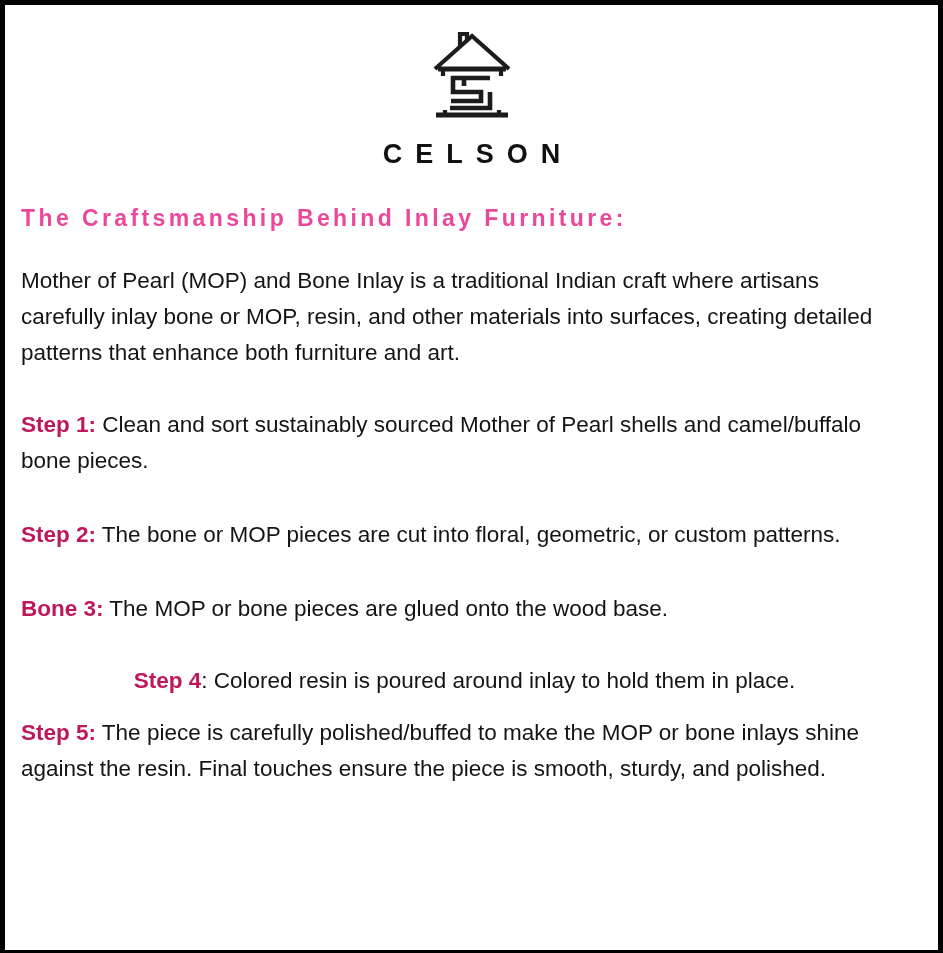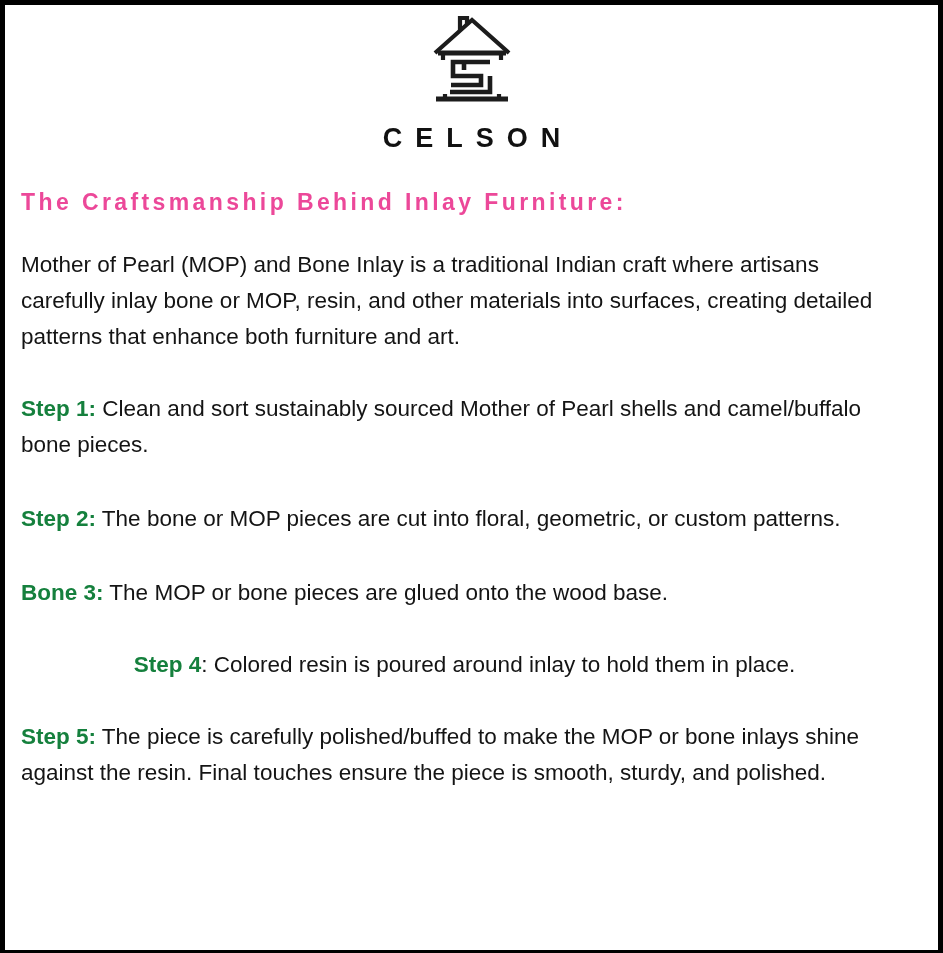--- a/index.html
+++ b/index.html
@@ -22,21 +22,21 @@
     border-left: 5px solid #000000;
     border-right: 5px solid #000000;
     border-bottom: 3px solid #000000;
     overflow: hidden;
   }
 
   .inner {
     box-sizing: border-box;
     width: 100%;
     height: 100%;
-    padding: 0 0 0 0;
+    padding: 16px 0 0 0;
   }
 
   
   .brand {
     text-align: center;
     padding-top: 8px;
   }
 
   .logo-mark {
     display: block;
@@ -79,25 +79,25 @@
     font-weight: 400;
     max-width: 890px;
   }
 
   .para.intro      { margin-top: 30px; }
   .para.step1      { margin-top: 36px; }
   .para.note       { margin-top: 36px; }
   .para.step2      { margin-top: 38px; }
   .para.step3      { margin-top: 38px; }
   .para.step4      { margin-top: 36px; text-align: center; }
-  .para.step5      { margin-top: 36px; }
+  .para.step5      { margin-top: 16px; }
 
   .para b {
     font-weight: 700;
-    color: #15803d;
+    color: #be185d;
   }
 </style>
 </head>
 <body>
 
 <div class="poster">
   <div class="inner">
 
     <div class="brand">
 

